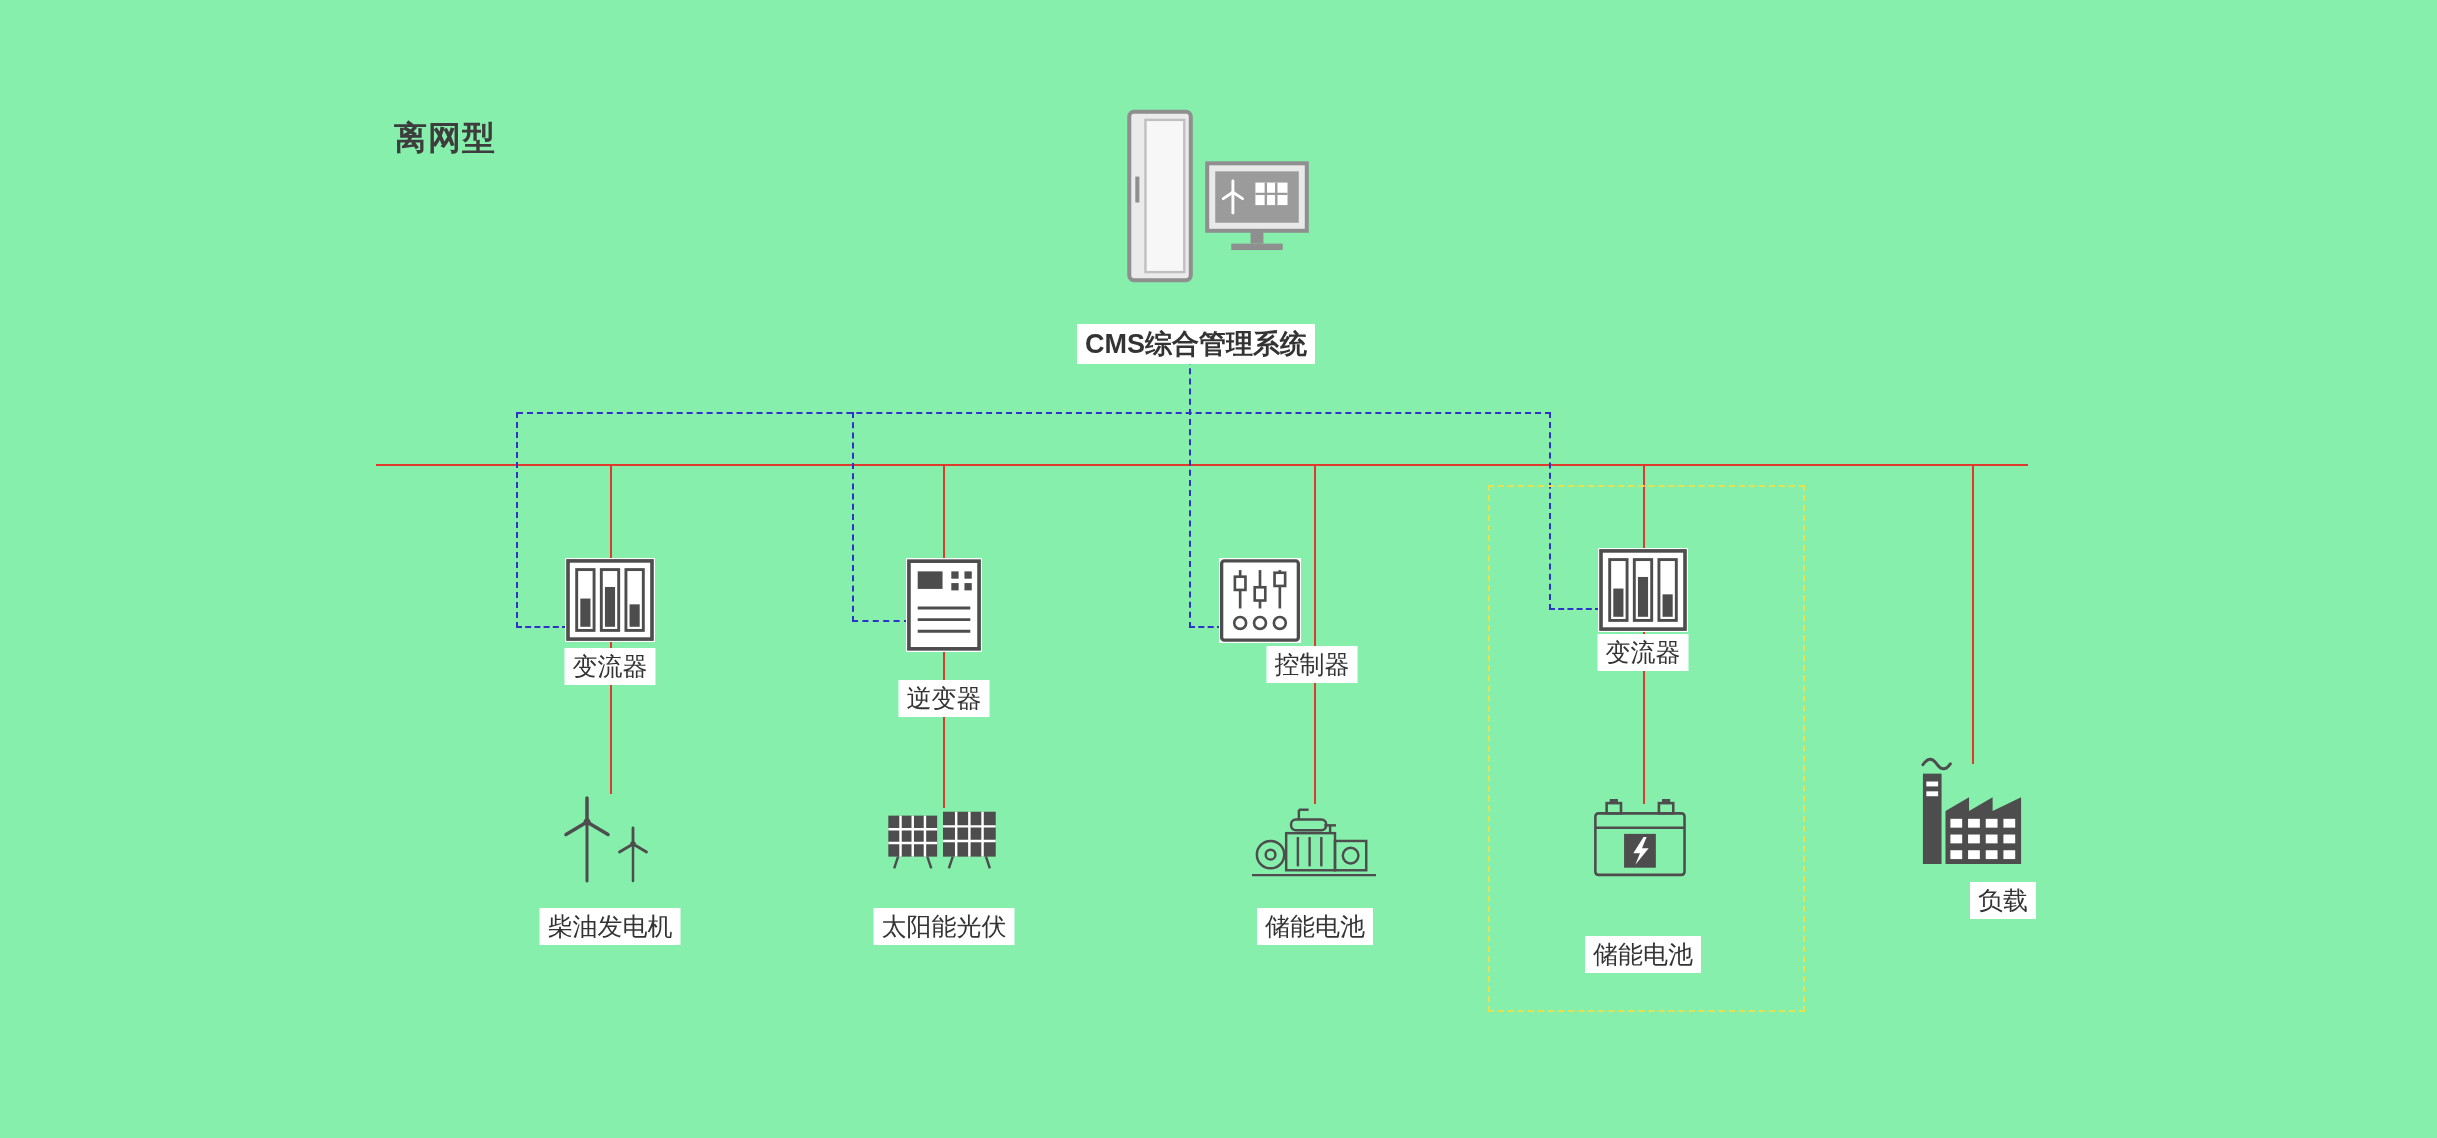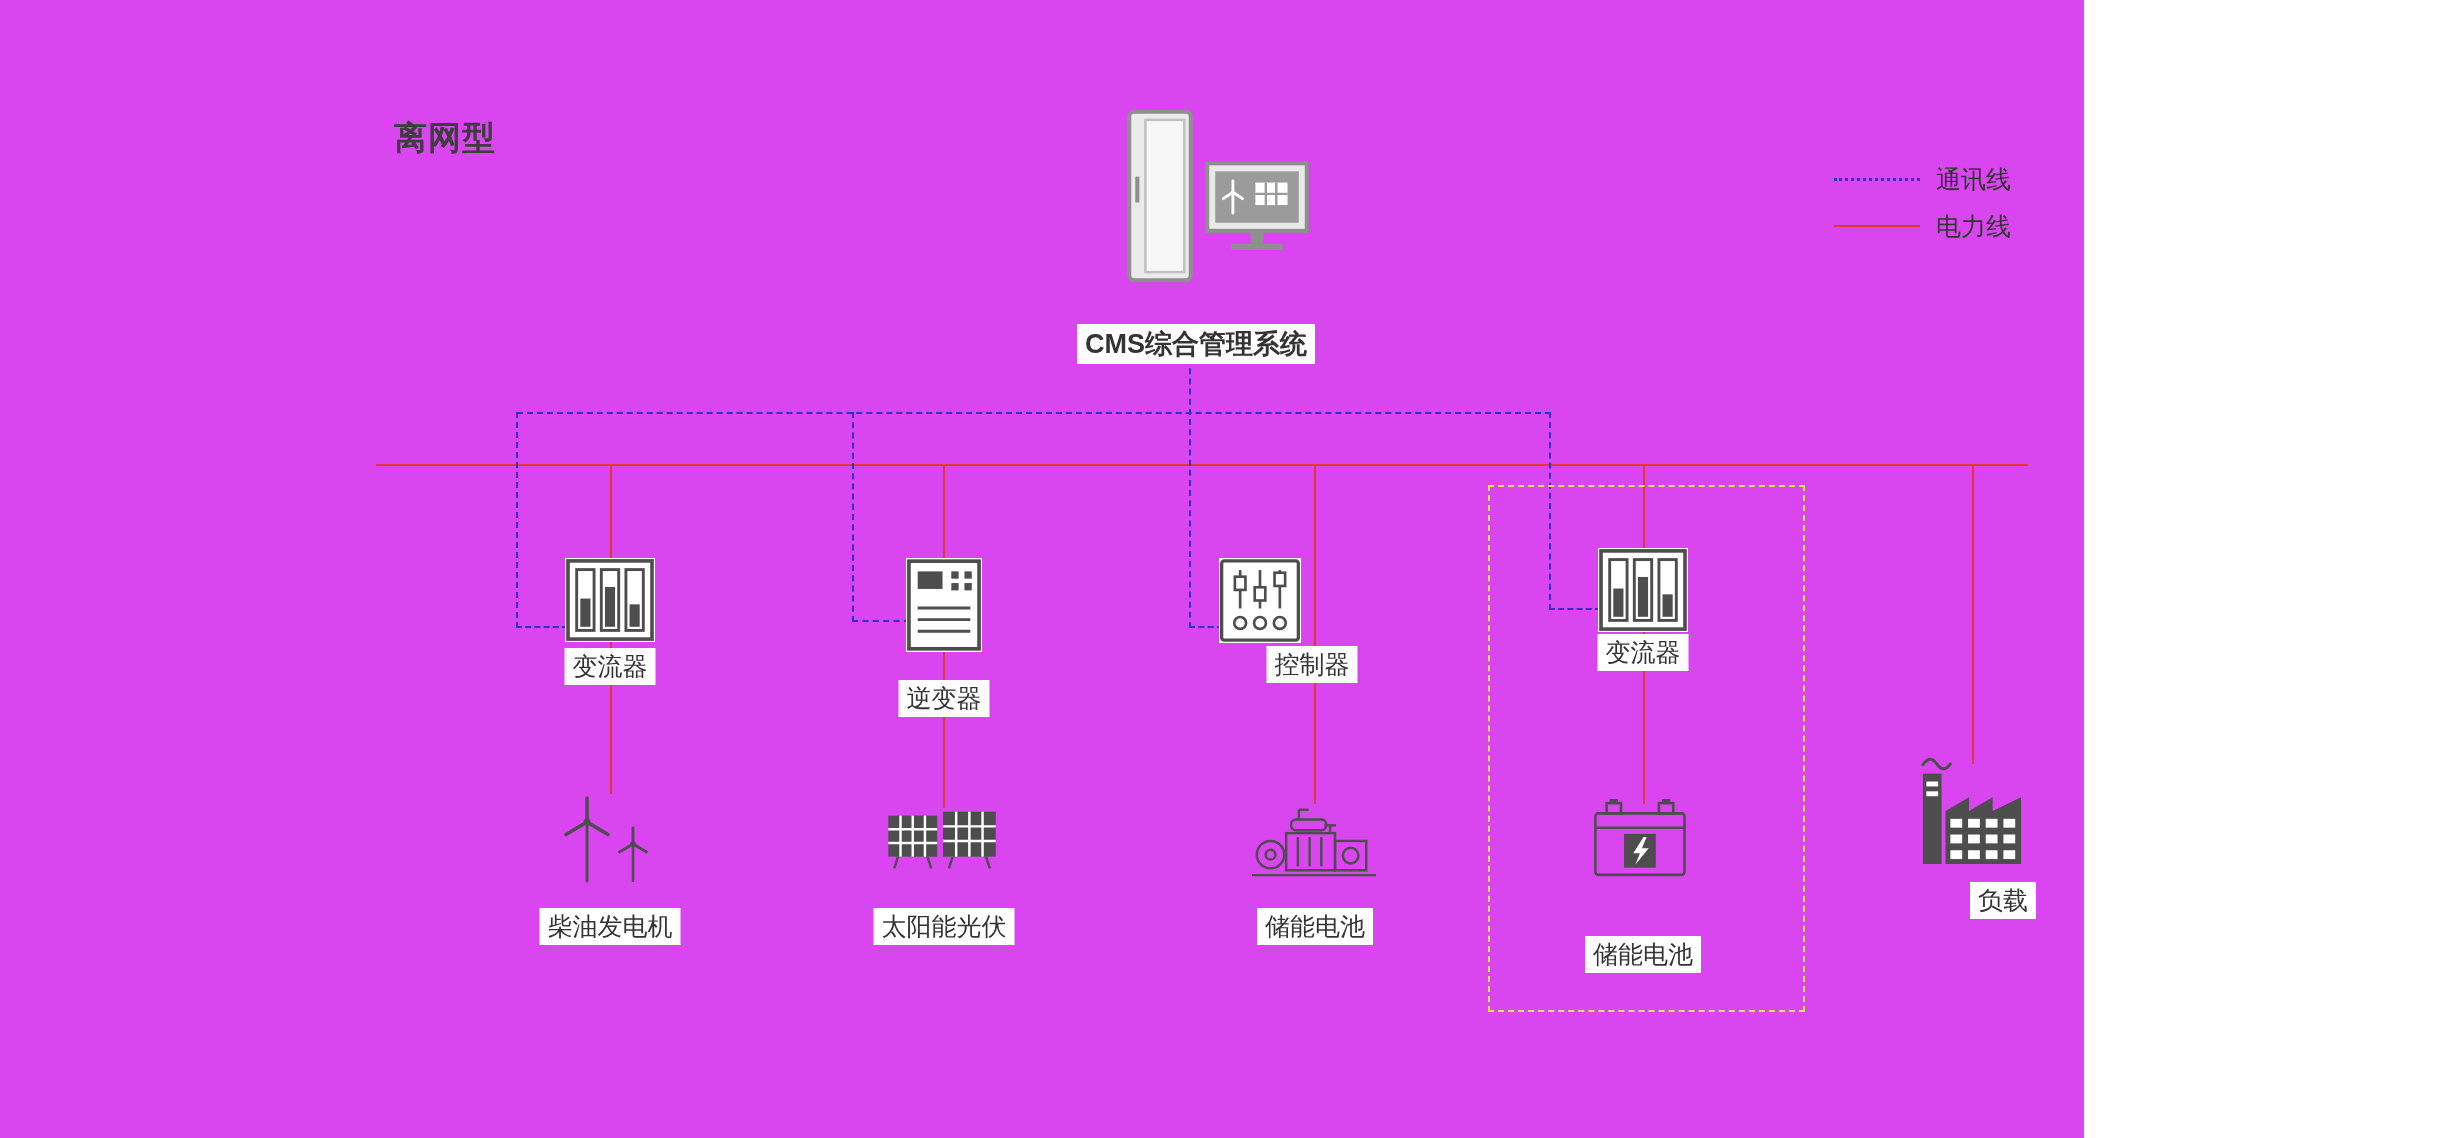--- a/index.html
+++ b/index.html
@@ -1,17 +1,17 @@
 <!DOCTYPE html>
 <html style="--comm: #2f31c8; --power: #e03a2e; --storage: #e6e24d; --icon: #4d4d4d; --text: #333333;"><head>
 <meta charset="utf-8">
 <style>
   html,body { margin:0; padding:0; background:#ffffff; }
   body { font-family: "Liberation Sans", "DejaVu Sans", sans-serif; color: var(--text,#333); }
-  #canvas { position:relative; width:2084px; height:1138px; background:#d946ef; overflow:hidden; }
+  #canvas { position:relative; width:2437px; height:1138px; background:#86efac; overflow:hidden; }
 
   .title { position:absolute; left:394px; top:116px; font-size:33px; font-weight:bold; color:#3d3d3d; letter-spacing:1px; }
 
   
   .pline-h { position:absolute; height:2px; background: var(--power,#e03a2e); }
   .pline-v { position:absolute; width:2px;  background: var(--power,#e03a2e); }
   .cline-h { position:absolute; height:0;  border-top:  2px dashed var(--comm,#2f31c8); }
   .cline-v { position:absolute; width:0;   border-left: 2px dashed var(--comm,#2f31c8); }
 
   .storage-box { position:absolute; left:1488px; top:485px; width:313px; height:523px;
@@ -34,30 +34,20 @@
   .swatch-power { border-top:2px solid  var(--power,#e03a2e); }
   .legend-text { font-size:25px; color:var(--text,#333); }
 </style>
 </head>
 <body>
 
 <div id="canvas">
 
   <div class="title">离网型</div>
 
-  <div class="legend">
-    <div class="legend-row">
-      <div class="swatch swatch-comm"></div>
-      <div class="legend-text">通讯线</div>
-    </div>
-    <div class="legend-row">
-      <div class="swatch swatch-power"></div>
-      <div class="legend-text">电力线</div>
-    </div>
-  </div>
 
   <div class="pline-h" style="left:376px;  top:464px; width:1652px;"></div>
   <div class="pline-v" style="left:610px;  top:464px; height:330px;"></div>
   <div class="pline-v" style="left:943px;  top:464px; height:344px;"></div>
   <div class="pline-v" style="left:1314px; top:464px; height:340px;"></div>
   <div class="pline-v" style="left:1643px; top:464px; height:340px;"></div>
   <div class="pline-v" style="left:1972px; top:464px; height:300px;"></div>
 
   <div class="cline-v" style="left:1189px; top:348px; height:280px;"></div>
   <div class="cline-h" style="left:517px;  top:412px; width:1034px;"></div>

